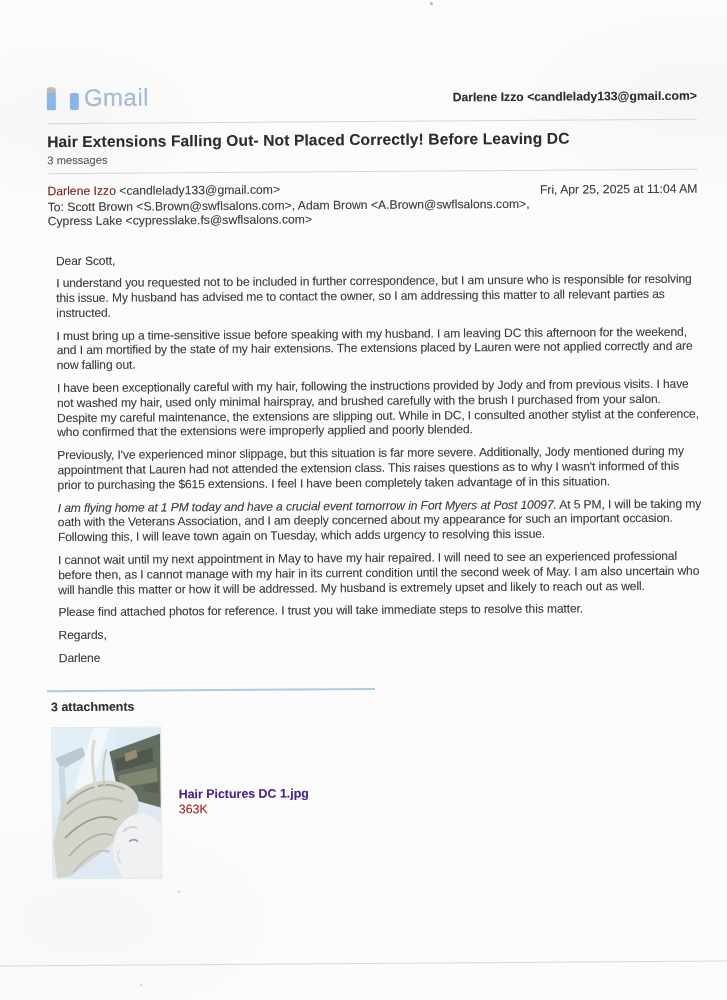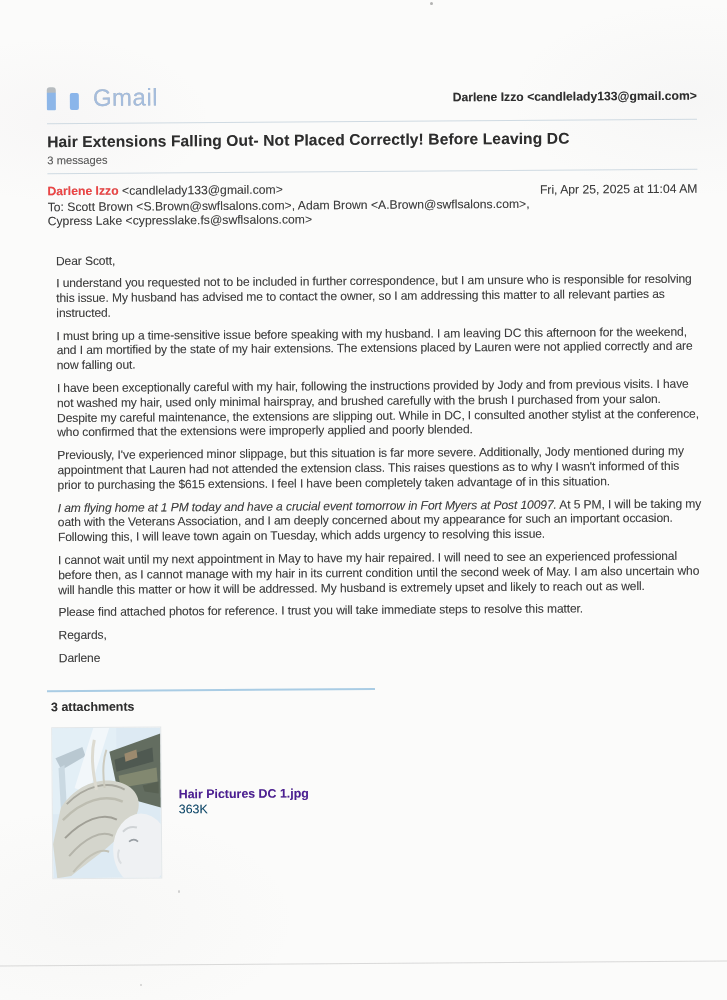--- a/index.html
+++ b/index.html
@@ -21,50 +21,50 @@
     color:#3c3c3c;
   }
   .soft{ text-shadow:0 0 0.6px rgba(70,70,70,0.35); }
 
   
   .hdr-row{display:flex;justify-content:space-between;align-items:flex-start;}
   .logo{display:flex;align-items:flex-end;gap:5px;height:26px;}
   .logo-bar1{width:9px;height:23px;border-radius:3px 3px 1px 1px;
     background:linear-gradient(180deg,#b7bcc0 0%,#b7bcc0 22%,#8db6e8 26%,#8db6e8 100%);}
   .logo-bar2{width:9px;height:17px;border-radius:2px;background:#8ab5ea;margin-left:9px;}
-  .logo-text{font-size:24px;line-height:24px;color:#a5bddd;font-weight:400;letter-spacing:0.5px;margin-left:9px;}
+  .logo-text{font-size:24px;line-height:24px;color:#a5bddd;font-weight:400;letter-spacing:0.5px;}
   .account{font-size:12.2px;font-weight:700;color:#2e2e2e;margin-top:9px;}
 
   .divider{border:none;border-top:1.5px solid #cfdae2;margin:0;}
   .div1{margin-top:13px;}
   .div2{margin-top:7px;}
 
   .subject{font-size:15.6px;font-weight:700;color:#2d2d2d;margin:9px 0 0 0;letter-spacing:0.1px;}
   .msgcount{font-size:11.2px;color:#5a5a5a;margin-top:3px;}
 
   .msghdr{display:flex;justify-content:space-between;align-items:flex-start;margin-top:10px;}
   .fromblock{max-width:595px;font-size:12.2px;line-height:14.5px;}
-  .fromname{font-weight:700;color:#ef4444;}
+  .fromname{font-weight:400;color:#7f1d1d;}
   .fromemail{color:#3c3c3c;}
   .toline{margin-top:1px;}
   .date{font-size:12.2px;color:#3c3c3c;white-space:nowrap;margin-top:2px;}
 
   .body-text{margin-top:25px;padding-left:8px;width:645px;
     font-size:12.1px;line-height:14.8px;letter-spacing:-0.12px;color:#3d3d3d;}
   .body-text p{margin:0 0 8px 0;}
   .italic{font-style:italic;}
 
   .div3{border:none;border-top:2px solid #a9cce4;width:328px;margin:24px 0 0 -4px;}
   .att-header{font-size:12.4px;font-weight:700;color:#2e2e2e;margin-top:8px;}
 
   .att-row{display:flex;align-items:center;gap:17px;margin-top:13px;}
   .thumb{width:108px;height:150px;display:block;border:1px solid #e3e7e9;}
   .att-label{font-size:12.4px;line-height:15px;}
   .att-name{font-weight:700;color:#4c1d95;}
-  .att-size{color:#0c4a6e;}
+  .att-size{color:#b91c1c;}
 
   .paper-edge{position:absolute;left:-15px;right:-15px;top:963px;
     border-top:1px solid #bdbdbd;opacity:0.55;}
   .speck{position:absolute;background:#6a6a6a;border-radius:50%;opacity:0.5;}
   .s1{left:430px;top:2px;width:3px;height:3px;}
   .s2{left:178px;top:890px;width:2px;height:3px;opacity:0.3;}
   .s3{left:140px;top:984px;width:2px;height:2px;opacity:0.3;}
   
   .mottle{position:absolute;inset:0;pointer-events:none;
     background:

